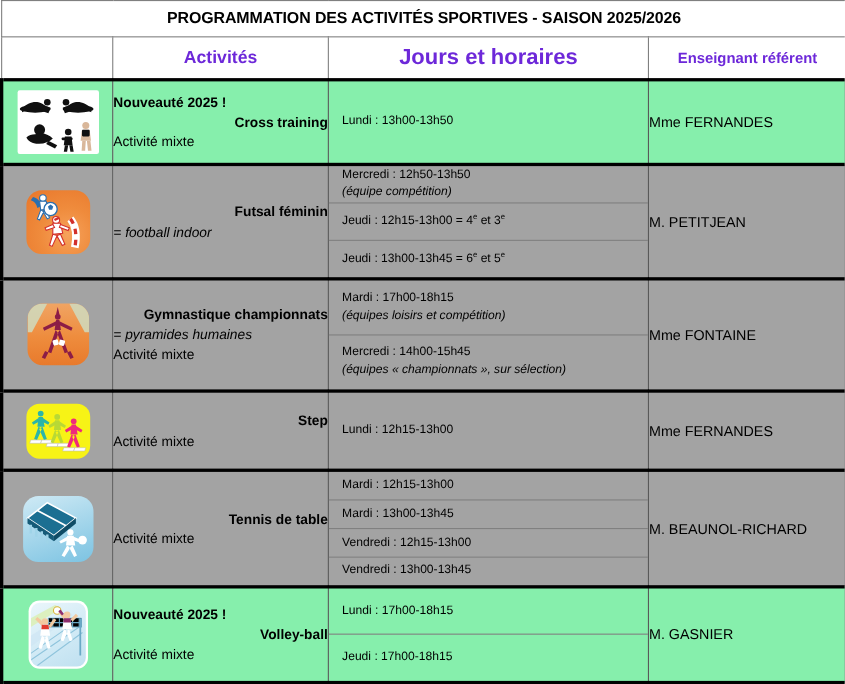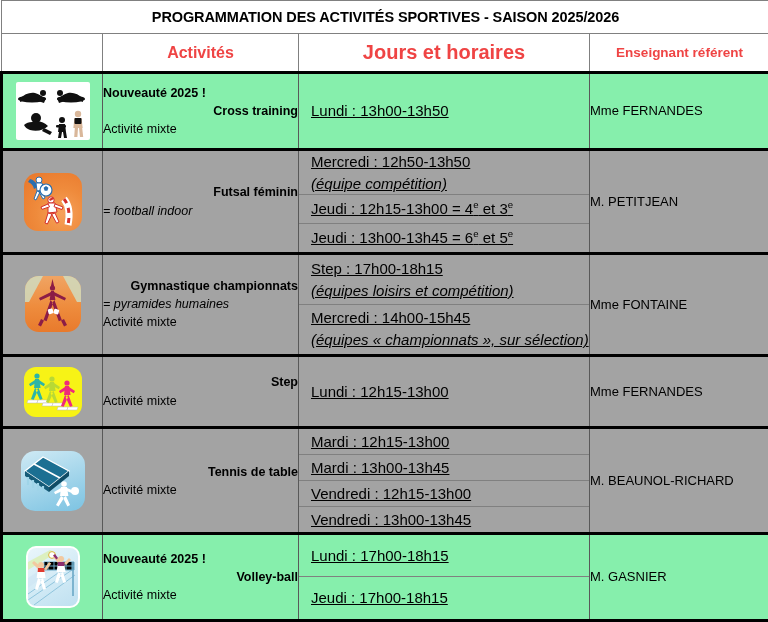--- a/index.html
+++ b/index.html
@@ -41,21 +41,21 @@
     letter-spacing: -0.1px;
     height: 32px;
     color: #000;
   }
   
   .hdr {
     border: 1px solid #808080;
     text-align: center;
     font-weight: bold;
     height: 36px;
-    color: #ef4444;
+    color: #6d28d9;
   }
   .hdr-activites { font-size: 16px; }
   .hdr-jours     { font-size: 20px; }
   .hdr-ens       { font-size: 13.5px; }
   
   .row-top    { border-top: 3px solid #000; }
   .row-bottom { border-bottom: 3px solid #000; }
   .cell-icon {
     border-left: 3px solid #000;
     border-right: 1px solid #595959;
@@ -90,25 +90,24 @@
     flex-direction: column;
     height: 100%;
     box-sizing: border-box;
   }
   .slot {
     flex: 1 1 0;
     display: flex;
     flex-direction: column;
     justify-content: center;
     padding-left: 12px;
-    font-size: 15px;
+    font-size: 11px;
     line-height: 1.45;
     border-top: 1px solid #808080;
     box-sizing: border-box;
-    text-decoration: underline;
   }
   .slot:first-child { border-top: none; }
   .slot.nodiv { border-top: none; }
   .slot .note { font-style: italic; }
   sup { font-size: 0.64em; vertical-align: super; line-height: 0; }
 
   
   .icon-box {
     width: 74px;
     height: 58px;
@@ -303,21 +302,21 @@
       </div>
     </td>
     <td class="cell-act wh">
       <div class="act-name">Gymnastique championnats</div>
       <div class="act-sub act-sub-i">= pyramides humaines</div>
       <div class="act-sub">Activité mixte</div>
     </td>
     <td class="cell-hours wh">
       <div class="slots">
         <div class="slot">
-          <span>Step : 17h00-18h15</span>
+          <span>Mardi : 17h00-18h15</span>
           <span class="note">(équipes loisirs et compétition)</span>
         </div>
         <div class="slot">
           <span>Mercredi : 14h00-15h45</span>
           <span class="note">(équipes « championnats », sur sélection)</span>
         </div>
       </div>
     </td>
     <td class="cell-teacher wh">Mme FONTAINE</td>
   </tr>

